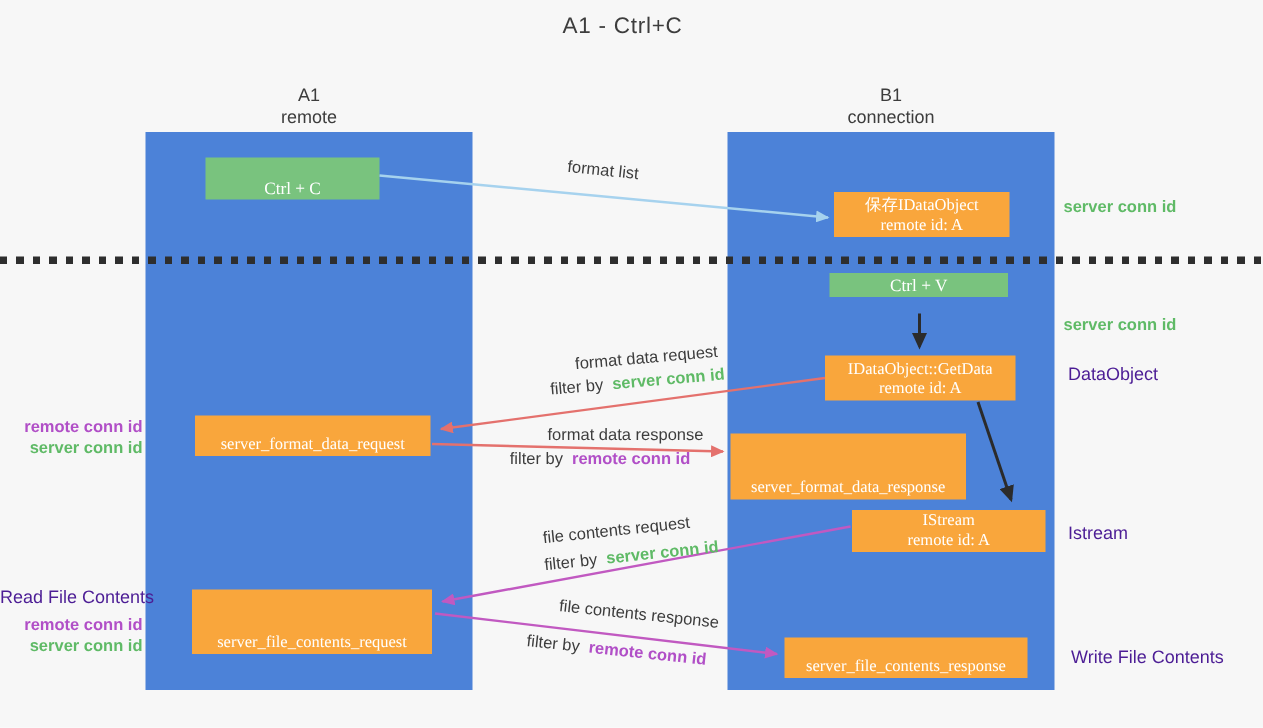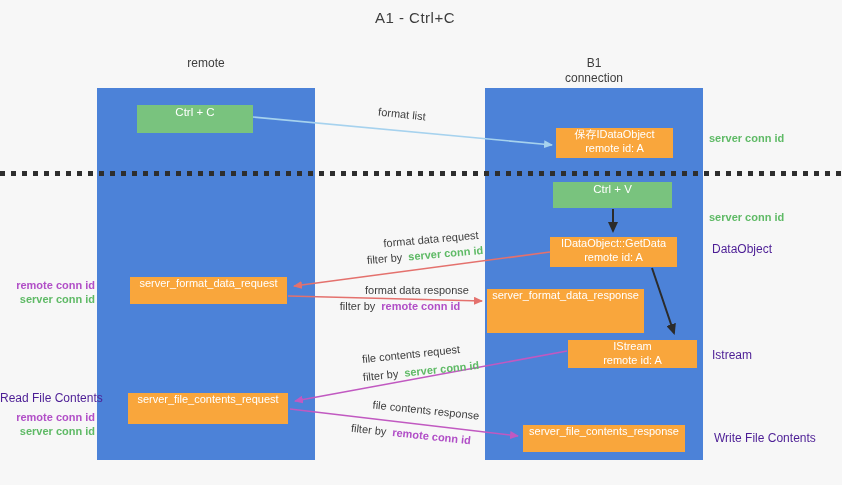--- a/index.html
+++ b/index.html
@@ -25,22 +25,22 @@
   .lane{
     position:absolute;top:88px;width:218px;height:372px;
     background:#4c82d8;z-index:1;
   }
   .dotted-divider{
     position:absolute;left:0;top:171px;width:842px;height:5px;z-index:2;
     background:repeating-linear-gradient(to right,#2e2e2e 0 5px,transparent 5px 11px);
   }
   .node{
     position:absolute;z-index:3;
-    display:flex;flex-direction:column;align-items:center;justify-content:flex-start;
-    color:#ffffff;text-align:center;line-height:1.25;
+    display:flex;flex-direction:column;align-items:center;justify-content:flex-end;
+    color:#ffffff;text-align:center;line-height:1.25;font-family:Liberation Serif, serif;
   }
   .node.green{background:#79c37e;font-size:11.5px;}
   .node.orange{background:#f9a63c;font-size:11px;}
   svg.arrows{position:absolute;left:0;top:0;z-index:4;pointer-events:none;}
   .flow-label{
     position:absolute;z-index:5;text-align:center;
     color:#3d3d3d;font-size:11px;white-space:nowrap;
   }
   .hl-green{color:#5fba66;font-weight:bold;}
   .hl-purple{color:#b14fc7;font-weight:bold;}
@@ -60,20 +60,21 @@
 </head>
 <body>
 
 <div id="canvas">
 
   <div class="title">
     <div>A1 - Ctrl+C</div>
   </div>
 
   <div class="lane-header" style="left:146px;">
+    <div>A1</div>
     <div>remote</div>
   </div>
   <div class="lane-header" style="left:534px;">
     <div>B1</div>
     <div>connection</div>
   </div>
 
   <div class="lane" style="left:97px;"></div>
   <div class="lane" style="left:485px;"></div>
 
@@ -81,21 +82,21 @@
 
   <div class="node green" style="left:137px;top:105px;width:116px;height:28px;">
     <div>Ctrl + C</div>
   </div>
 
   <div class="node orange" style="left:556px;top:128px;width:117px;height:30px;">
     <div>保存IDataObject</div>
     <div>remote id: A</div>
   </div>
 
-  <div class="node green" style="left:553px;top:182px;width:119px;height:26px;">
+  <div class="node green" style="left:553px;top:182px;width:119px;height:16px;">
     <div>Ctrl + V</div>
   </div>
 
   <div class="node orange" style="left:550px;top:237px;width:127px;height:30px;">
     <div>IDataObject::GetData</div>
     <div>remote id: A</div>
   </div>
 
   <div class="node orange" style="left:130px;top:277px;width:157px;height:27px;">
     <div>server_format_data_request</div>
@@ -103,21 +104,21 @@
 
   <div class="node orange" style="left:487px;top:289px;width:157px;height:44px;">
     <div>server_format_data_response</div>
   </div>
 
   <div class="node orange" style="left:568px;top:340px;width:129px;height:28px;">
     <div>IStream</div>
     <div>remote id: A</div>
   </div>
 
-  <div class="node orange" style="left:128px;top:393px;width:160px;height:31px;">
+  <div class="node orange" style="left:128px;top:393px;width:160px;height:43px;">
     <div>server_file_contents_request</div>
   </div>
 
   <div class="node orange" style="left:523px;top:425px;width:162px;height:27px;">
     <div>server_file_contents_response</div>
   </div>
 
   <svg class="arrows" width="842" height="485" viewBox="0 0 842 485">
     <defs>
       <marker id="mBlue" markerUnits="userSpaceOnUse" markerWidth="10" markerHeight="8" refX="8" refY="4" orient="auto">

